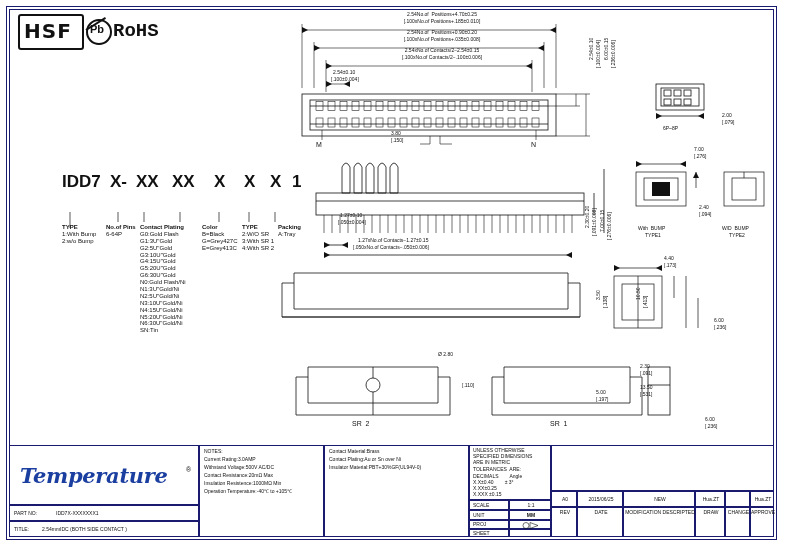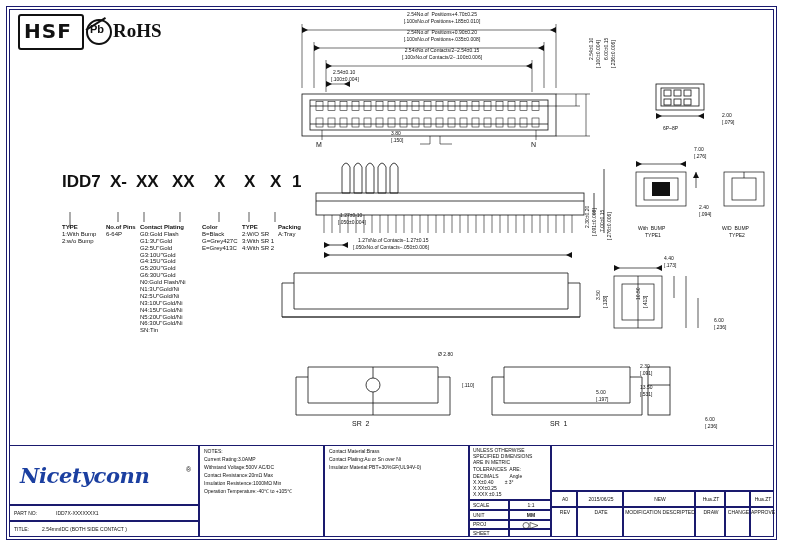--- a/index.html
+++ b/index.html
@@ -12,21 +12,21 @@
   .tx7{font-size:7px;line-height:1.15;white-space:pre;}
   .tx5{font-size:5px;line-height:1.12;white-space:pre;}
   .bold{font-weight:bold;}
   
   #hsf{left:18px;top:14px;width:160px;height:34px;}
   .hsfbox{position:absolute;left:0;top:0;width:62px;height:32px;border:2px solid #111;border-radius:3px;}
   .hsftext{position:absolute;left:6px;top:5px;font-size:20px;font-weight:bold;letter-spacing:1px;font-family:"DejaVu Sans",sans-serif;}
   .pbcirc{position:absolute;left:68px;top:5px;width:22px;height:22px;border:2px solid #111;border-radius:50%;}
   .pbtext{position:absolute;left:72px;top:9px;font-size:11px;font-weight:bold;}
   .pbslash{position:absolute;left:68px;top:15px;width:23px;height:2px;background:#111;transform:rotate(-32deg);transform-origin:left center;}
-  .rohs{position:absolute;left:95px;top:6px;font-size:19px;font-weight:bold;font-family:Liberation Serif, serif;}
+  .rohs{position:absolute;left:95px;top:6px;font-size:19px;font-weight:bold;font-family:Liberation Mono, monospace;}
   
   #pnc{left:62px;top:166px;width:250px;}
   .pnc-title{font-size:14px;font-weight:bold;}
   .pnc-main{font-size:17px;font-weight:bold;letter-spacing:0px;}
   
   .tb{position:absolute;border:1px solid #1a1a6e;box-sizing:border-box;}
   .logo{font-family:"DejaVu Serif",serif;font-style:italic;font-weight:bold;font-size:21px;color:#1b3fa0;letter-spacing:-.3px;}
   .center{text-align:center;}
   svg{display:block;}
 </style>
@@ -397,21 +397,21 @@
   <div class="abs tx5" style="left:640px;top:385px;">13.50</div>
   <div class="abs tx5" style="left:640px;top:392px;">[.531]</div>
   <div class="abs tx5" style="left:705px;top:417px;">6.00</div>
   <div class="abs tx5" style="left:705px;top:424px;">[.236]</div>
   <div class="abs tx7" style="left:352px;top:420px;">SR  2</div>
   <div class="abs tx7" style="left:550px;top:420px;">SR  1</div>
 
   <div class="tb" style="left:9px;top:445px;width:765px;height:92px;"></div>
 
   <div class="tb" style="left:9px;top:445px;width:190px;height:60px;">
-    <div class="abs logo" style="left:10px;top:17px;">Nicetyconn</div>
+    <div class="abs logo" style="left:10px;top:17px;">Temperature</div>
     <div class="abs" style="left:176px;top:20px;font-size:7px;">®</div>
   </div>
   <div class="tb" style="left:9px;top:505px;width:190px;height:16px;">
     <div class="abs tx5" style="left:4px;top:5px;">PART NO:</div>
     <div class="abs tx5" style="left:46px;top:5px;">IDD7X-XXXXXXX1</div>
   </div>
   <div class="tb" style="left:9px;top:521px;width:190px;height:16px;">
     <div class="abs tx5" style="left:4px;top:5px;">TITLE:</div>
     <div class="abs tx5" style="left:32px;top:5px;">2.54mmIDC (BOTH SIDE CONTACT )</div>
   </div>

